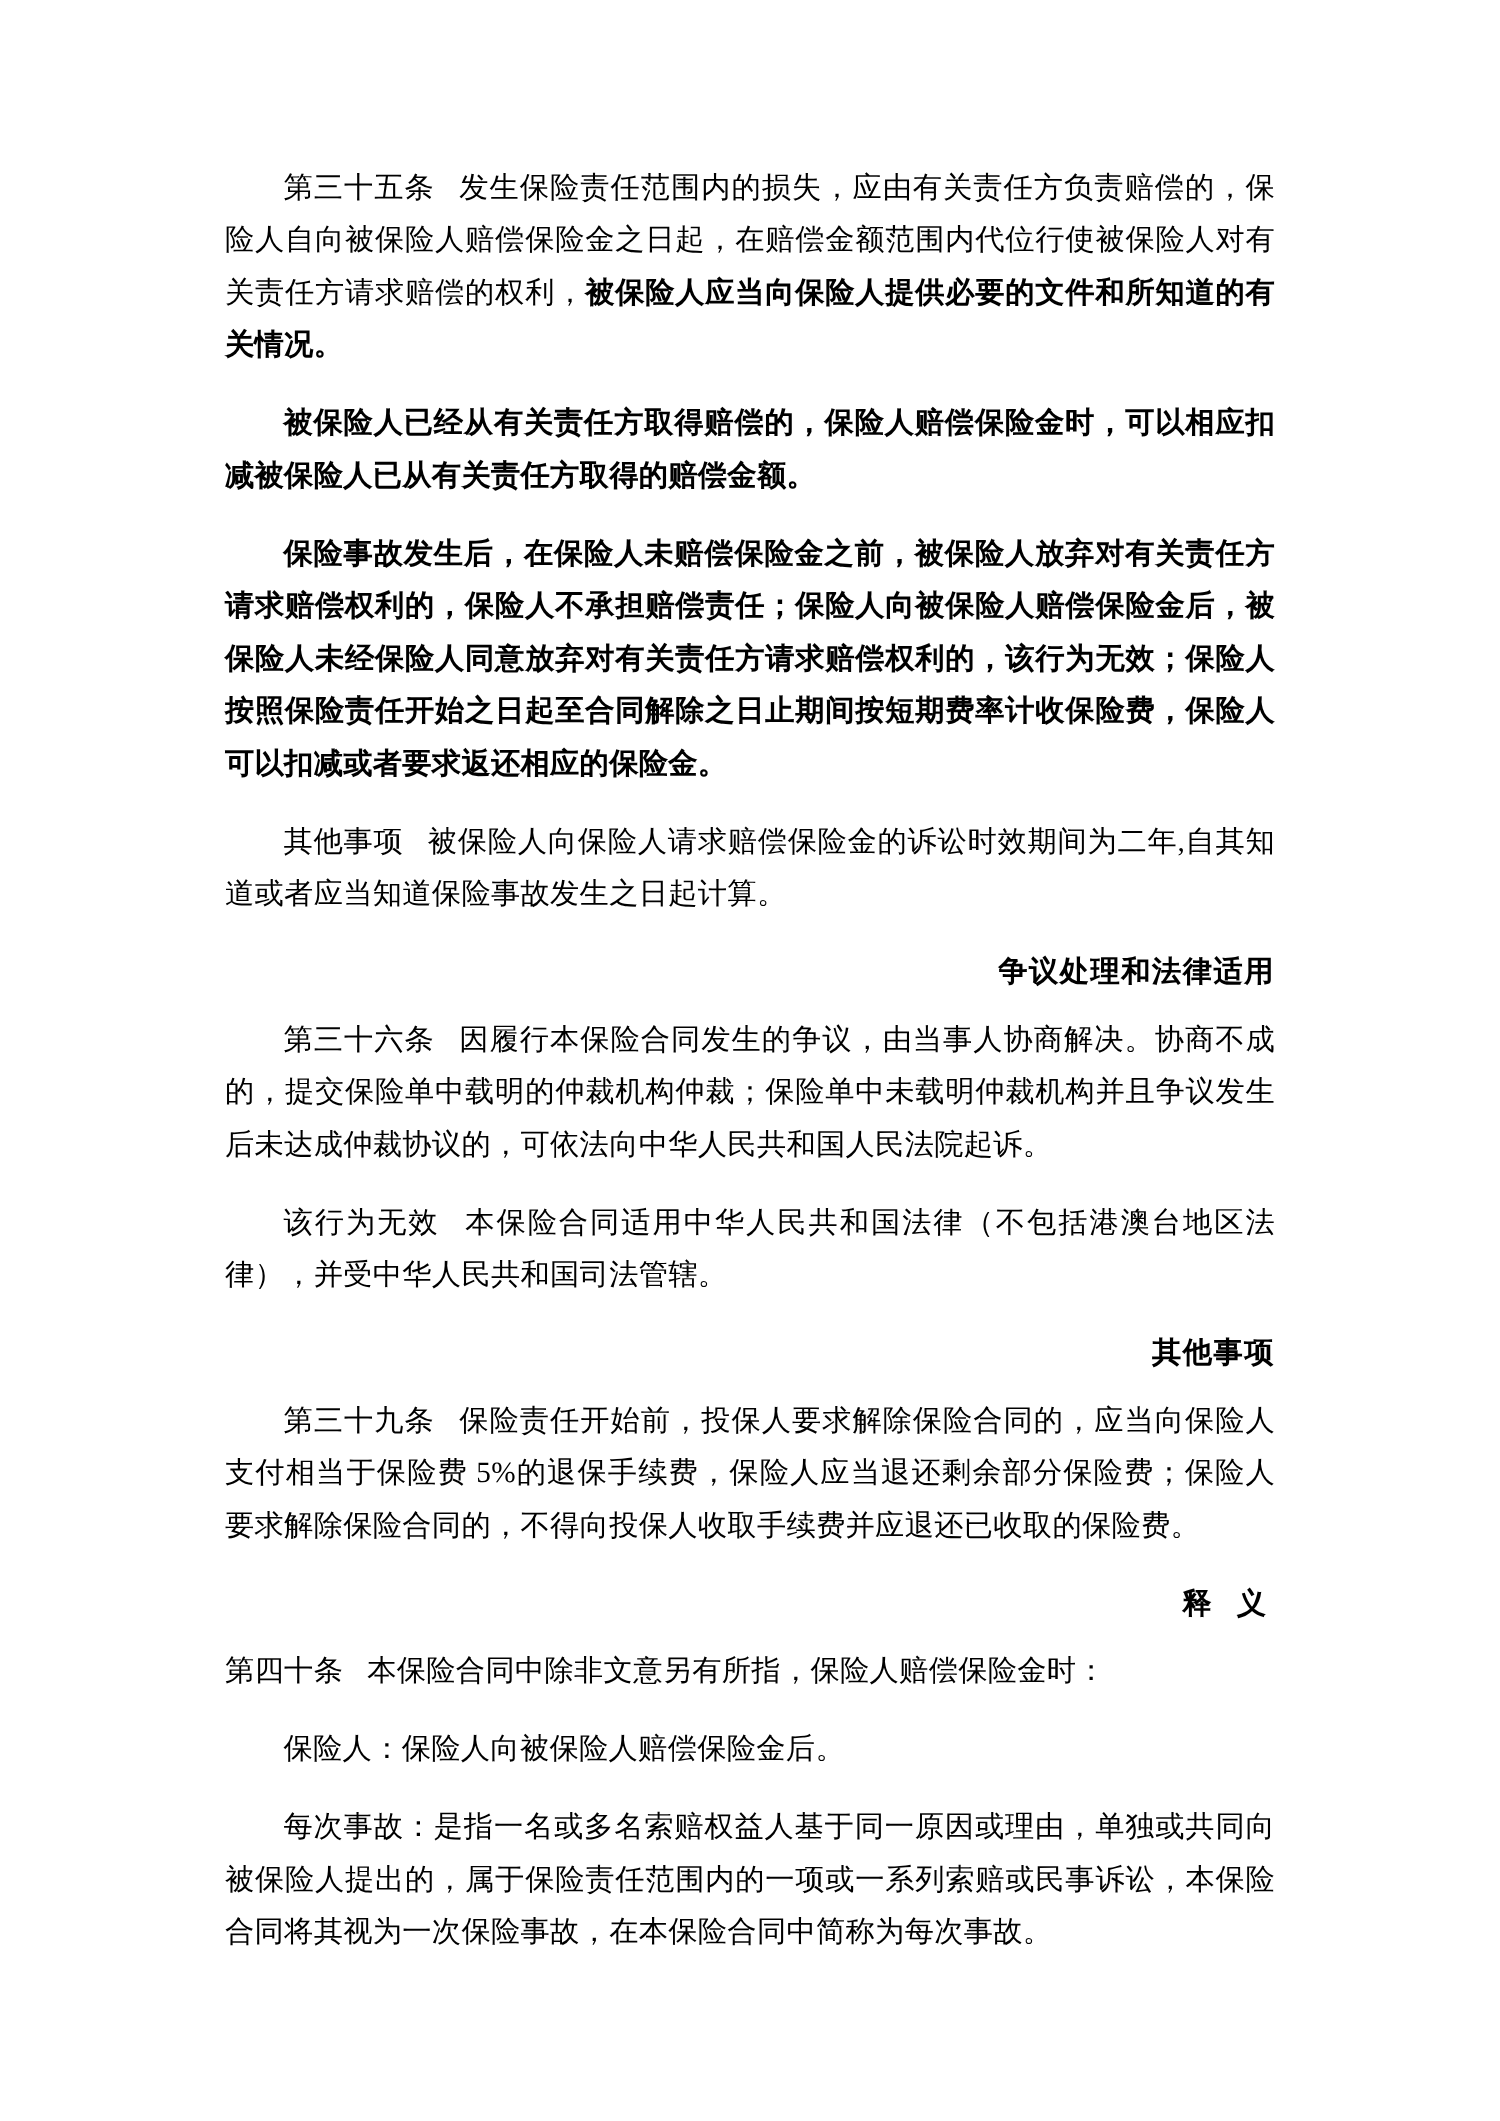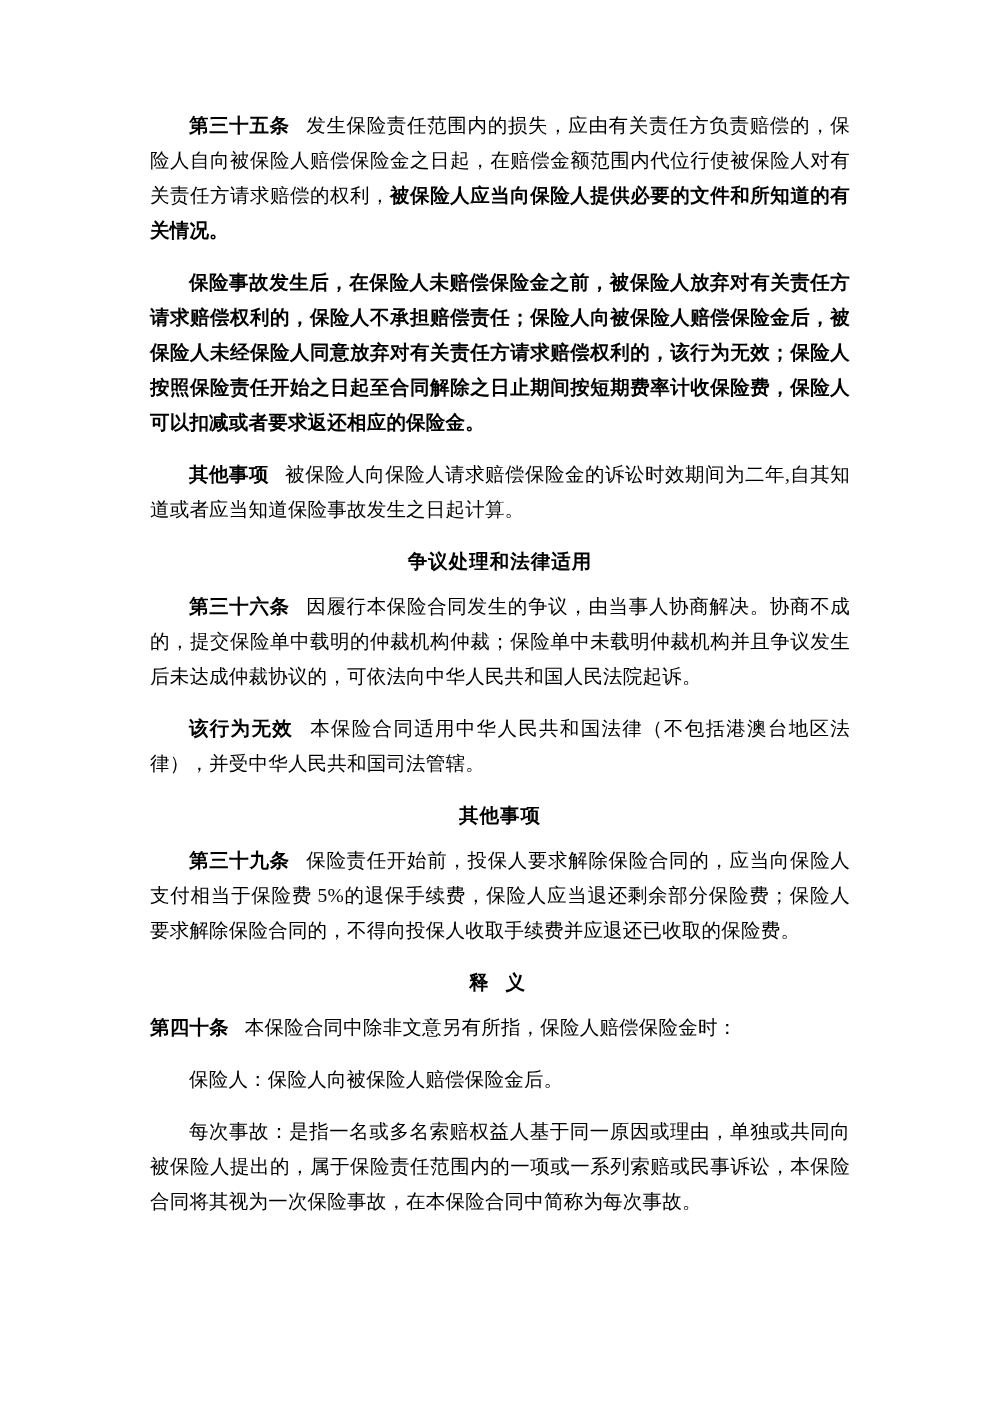--- a/index.html
+++ b/index.html
@@ -40,44 +40,45 @@
   p.tight {
     margin-top: 0;
   }
   .bold {
     font-weight: bold;
   }
   p.bold-para {
     font-weight: bold;
   }
   .center-head {
-    text-align: center;
+    text-align: right;
     font-weight: bold;
     font-size: 19.5px;
     line-height: 35px;
     margin: 17px 0 10px 0;
     letter-spacing: 1px;
   }
   .center-head.spaced {
     letter-spacing: 6px;
   }
   .art-label {
-    font-weight: bold;
+    font-weight: normal;
   }
   .sp {
     display: inline-block;
     width: 16px;
   }
 </style>
 </head>
 <body>
 
 <div class="page">
   <div class="doc-body" id="doc-body">
       <p class="para indent"><span class="art-label">第三十五条</span><span class="sp"></span><span>发生保险责任范围内的损失，应由有关责任方负责赔偿的，保险人自向被保险人赔偿保险金之日起，在赔偿金额范围内代位行使被保险人对有关责任方请求赔偿的权利，</span><span class="bold">被保险人应当向保险人提供必要的文件和所知道的有关情况。</span></p>
+      <p class="para indent gap bold-para"><span class="bold">被保险人已经从有关责任方取得赔偿的，保险人赔偿保险金时，可以相应扣减被保险人已从有关责任方取得的赔偿金额。</span></p>
       <p class="para indent gap bold-para"><span class="bold">保险事故发生后，在保险人未赔偿保险金之前，被保险人放弃对有关责任方请求赔偿权利的，保险人不承担赔偿责任；保险人向被保险人赔偿保险金后，被保险人未经保险人同意放弃对有关责任方请求赔偿权利的，该行为无效；保险人按照保险责任开始之日起至合同解除之日止期间按短期费率计收保险费，保险人可以扣减或者要求返还相应的保险金。</span></p>
       <p class="para indent gap"><span class="art-label">其他事项</span><span class="sp"></span><span>被保险人向保险人请求赔偿保险金的诉讼时效期间为二年,自其知道或者应当知道保险事故发生之日起计算。</span></p>
       <div class="center-head">争议处理和法律适用</div>
       <p class="para indent"><span class="art-label">第三十六条</span><span class="sp"></span><span>因履行本保险合同发生的争议，由当事人协商解决。协商不成的，提交保险单中载明的仲裁机构仲裁；保险单中未载明仲裁机构并且争议发生后未达成仲裁协议的，可依法向中华人民共和国人民法院起诉。</span></p>
       <p class="para indent gap"><span class="art-label">该行为无效</span><span class="sp"></span><span>本保险合同适用中华人民共和国法律（不包括港澳台地区法律），并受中华人民共和国司法管辖。</span></p>
       <div class="center-head">其他事项</div>
       <p class="para indent"><span class="art-label">第三十九条</span><span class="sp"></span><span>保险责任开始前，投保人要求解除保险合同的，应当向保险人支付相当于保险费 5%的退保手续费，保险人应当退还剩余部分保险费；保险人要求解除保险合同的，不得向投保人收取手续费并应退还已收取的保险费。</span></p>
       <div class="center-head spaced">释  义</div>
       <p class="para tight"><span class="art-label">第四十条</span><span class="sp"></span><span>本保险合同中除非文意另有所指，保险人赔偿保险金时：</span></p>
       <p class="para indent gap"><span>保险人：保险人向被保险人赔偿保险金后。</span></p>

